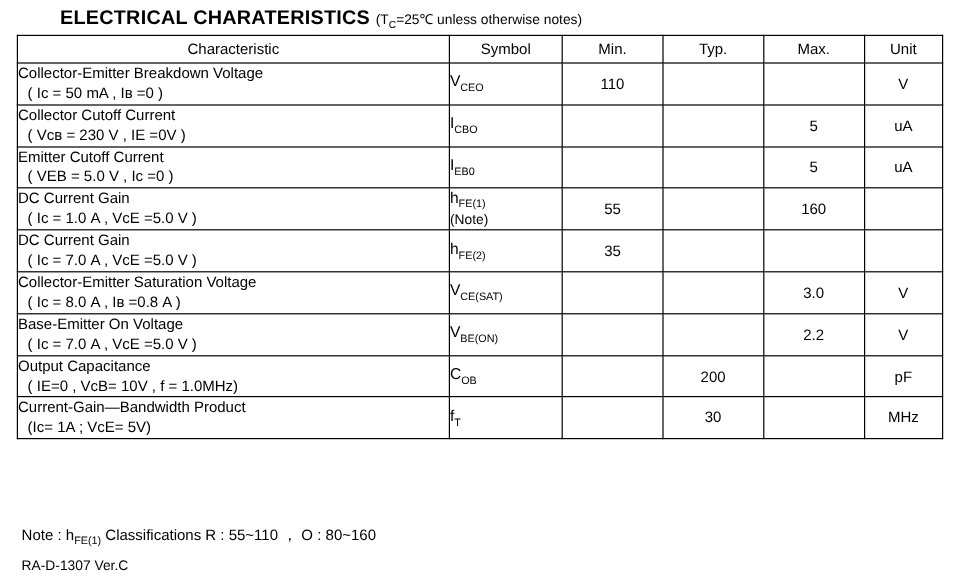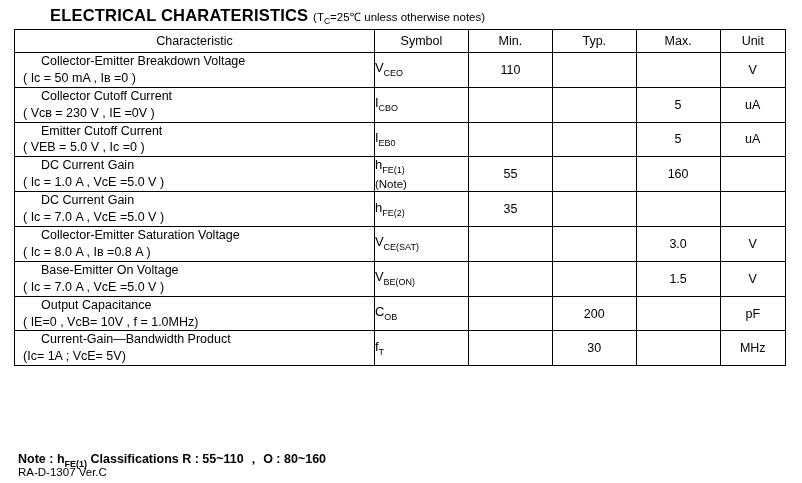--- a/index.html
+++ b/index.html
@@ -64,44 +64,43 @@
     height: 22px;
     text-align: center;
     font-size: 12.5px;
   }
   .charcell {
     padding: 4px 0 5px 6px;
     font-size: 12.5px;
     line-height: 1.35;
     text-align: left;
   }
-  .charcell .l1 { display: block; white-space: nowrap; margin-left: 26px; }
+  .charcell .l1 { display: block; white-space: nowrap; }
   .charcell .l2 { display: block; white-space: nowrap; padding-left: 8px; }
 
   .center {
     text-align: center;
     font-size: 12.5px;
   }
   .symcell {
     text-align: left;
     font-size: 13px;
     line-height: 1.3;
   }
   .symcell sub { font-size: 9px; }
   .symcell .note {
     display: block;
     font-size: 11.5px;
   }
   .note-line {
     position: absolute;
     left: 18px;
-    top: 451px;
+    top: 438px;
     font-size: 12.5px;
     white-space: nowrap;
-    font-weight: bold;
   }
   .note-line sub { font-size: 9px; }
   .doc-id {
     position: absolute;
     left: 18px;
     top: 466px;
     font-size: 11.5px;
     white-space: nowrap;
   }
 </style>
@@ -209,21 +208,21 @@
       </tr>
 
       <tr>
         <td class="charcell">
           <span class="l1">Base-Emitter On Voltage</span>
           <span class="l2">( Iс = 7.0 A , VсЕ =5.0 V )</span>
         </td>
         <td class="symcell"><span>V</span><sub>BE(ON)</sub></td>
         <td class="center"></td>
         <td class="center"></td>
-        <td class="center">1.5</td>
+        <td class="center">2.2</td>
         <td class="center">V</td>
       </tr>
 
       <tr>
         <td class="charcell">
           <span class="l1">Output Capacitance</span>
           <span class="l2">( IЕ=0 , VсВ= 10V , f = 1.0MHz)</span>
         </td>
         <td class="symcell"><span>C</span><sub>OB</sub></td>
         <td class="center"></td>

